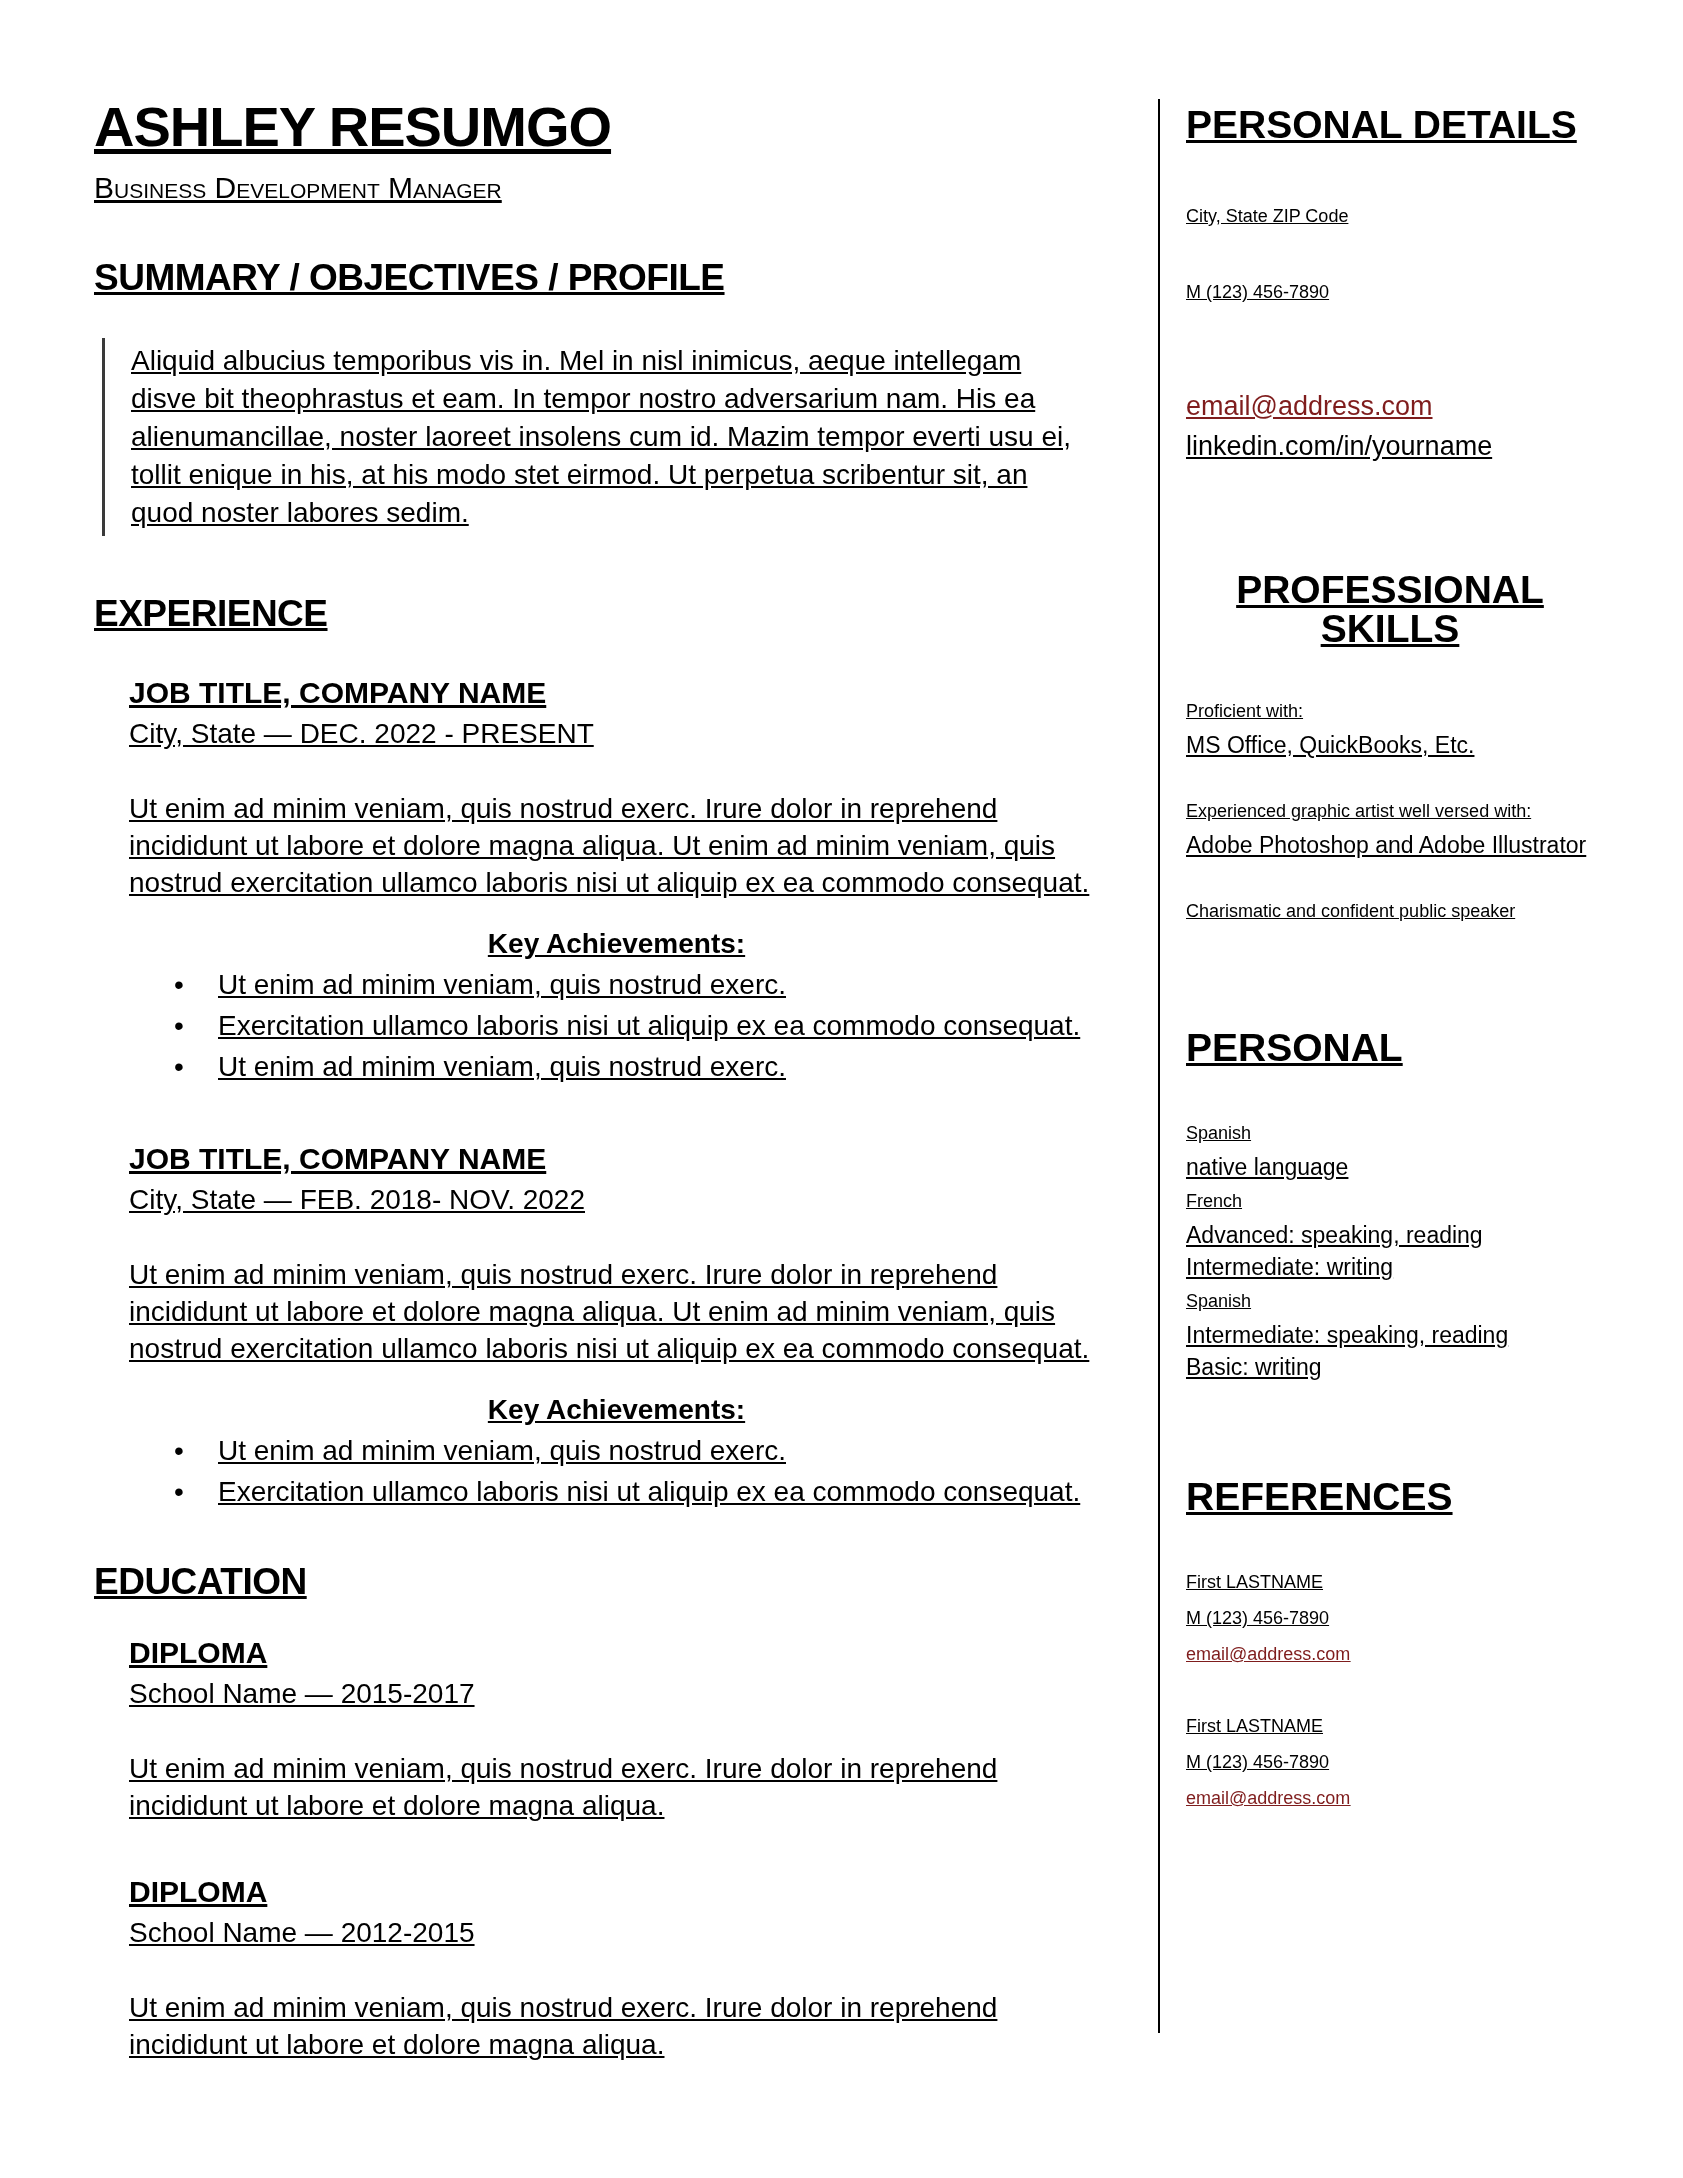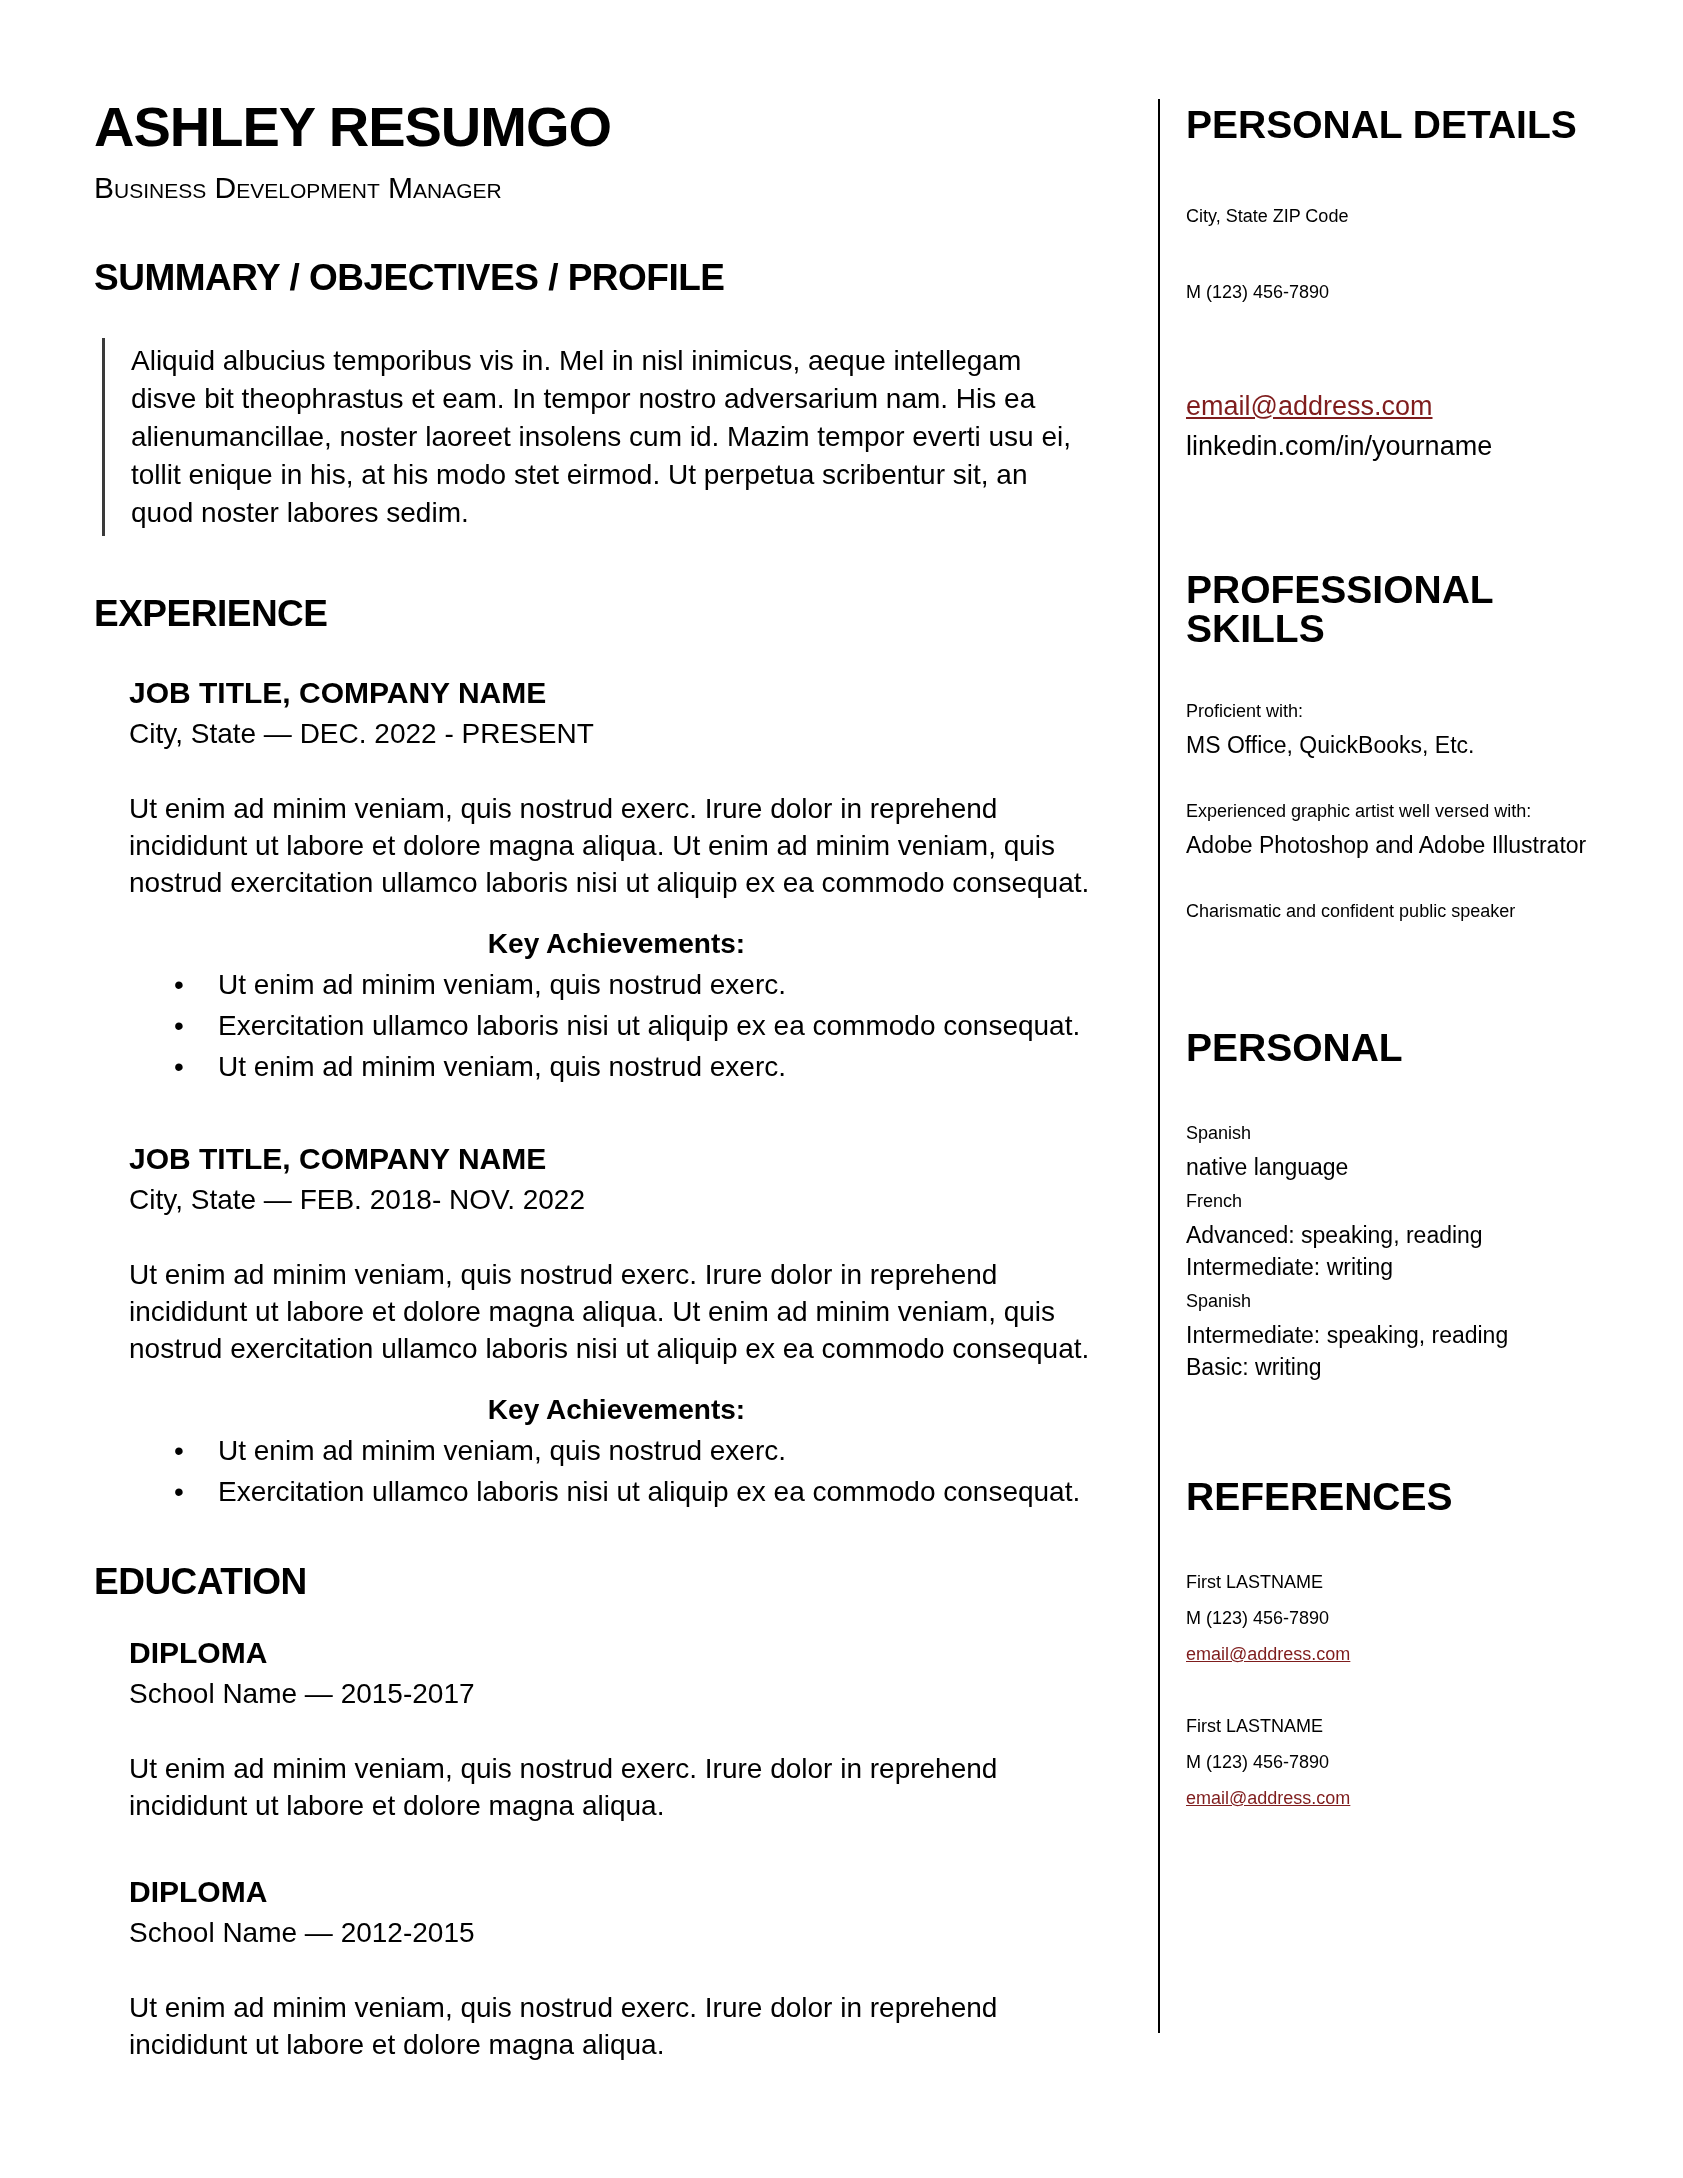--- a/index.html
+++ b/index.html
@@ -7,20 +7,21 @@
   body {
     width: 1683px; height: 2178px;
     font-family: "Liberation Sans", sans-serif;
     color: #000000;
     position: relative;
   }
   .page {
     width: 1634px; height: 2178px;
     padding: 99px 40px 12px 94px;
     display: flex;
+    text-decoration: underline;
   }
 
   
   .main { width: 1064px; padding-right: 54px; }
 
   .candidate-name {
     font-size: 56px; font-weight: bold; line-height: 1;
     letter-spacing: -1px;
   }
   .candidate-title {
@@ -67,21 +68,21 @@
     flex: none;
   }
 
   
   .sidebar { flex: 1; padding-left: 26px; }
   .sidebar h2 {
     font-size: 39px; font-weight: bold; line-height: 1;
   }
   .sb-heading-first { margin-top: 6px; }
   .sb-heading { margin-top: 99px; }
-  .sb-heading-skills { margin-top: 104px; }
+  .sb-heading-skills { margin-top: 104px; text-align: center; }
   .sb-heading-refs { margin-top: 94px; }
   .sb-text { font-size: 18px; line-height: 36px; }
   .sb-small { font-size: 23px; line-height: 32px; }
   .sb-address { margin-top: 54px; }
   .sb-phone { margin-top: 40px; }
   .sb-contact { margin-top: 40px; font-size: 27px; line-height: 40px; }
   .sb-contact .link { display: inline-block; }
   .sb-linkedin { display: block; }
   .link { color: #7f1d1d; text-decoration: underline; margin-top: 36px; }
   .skill-group-1 { margin-top: 45px; }

